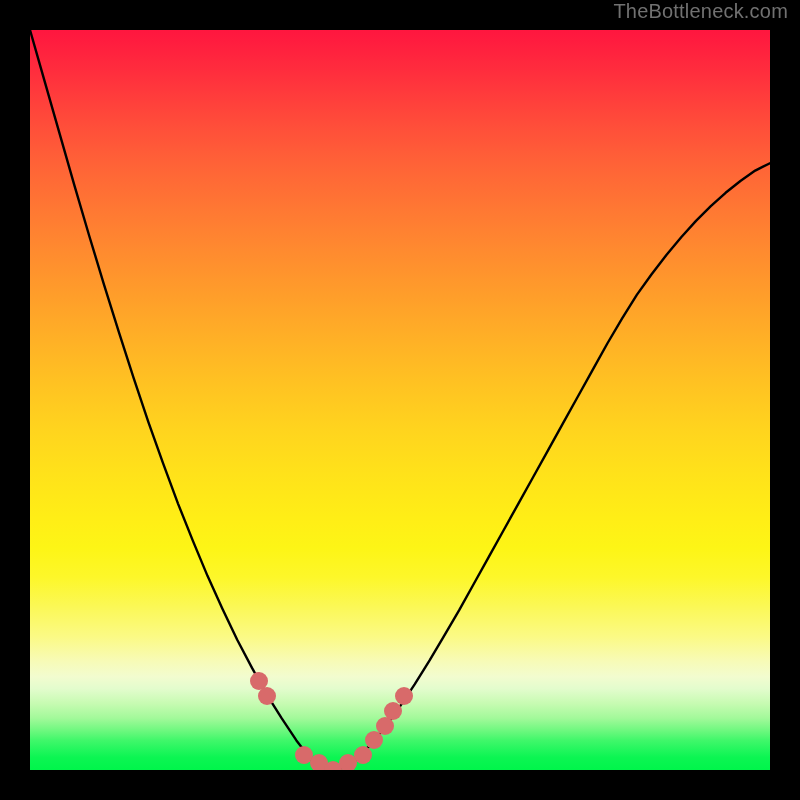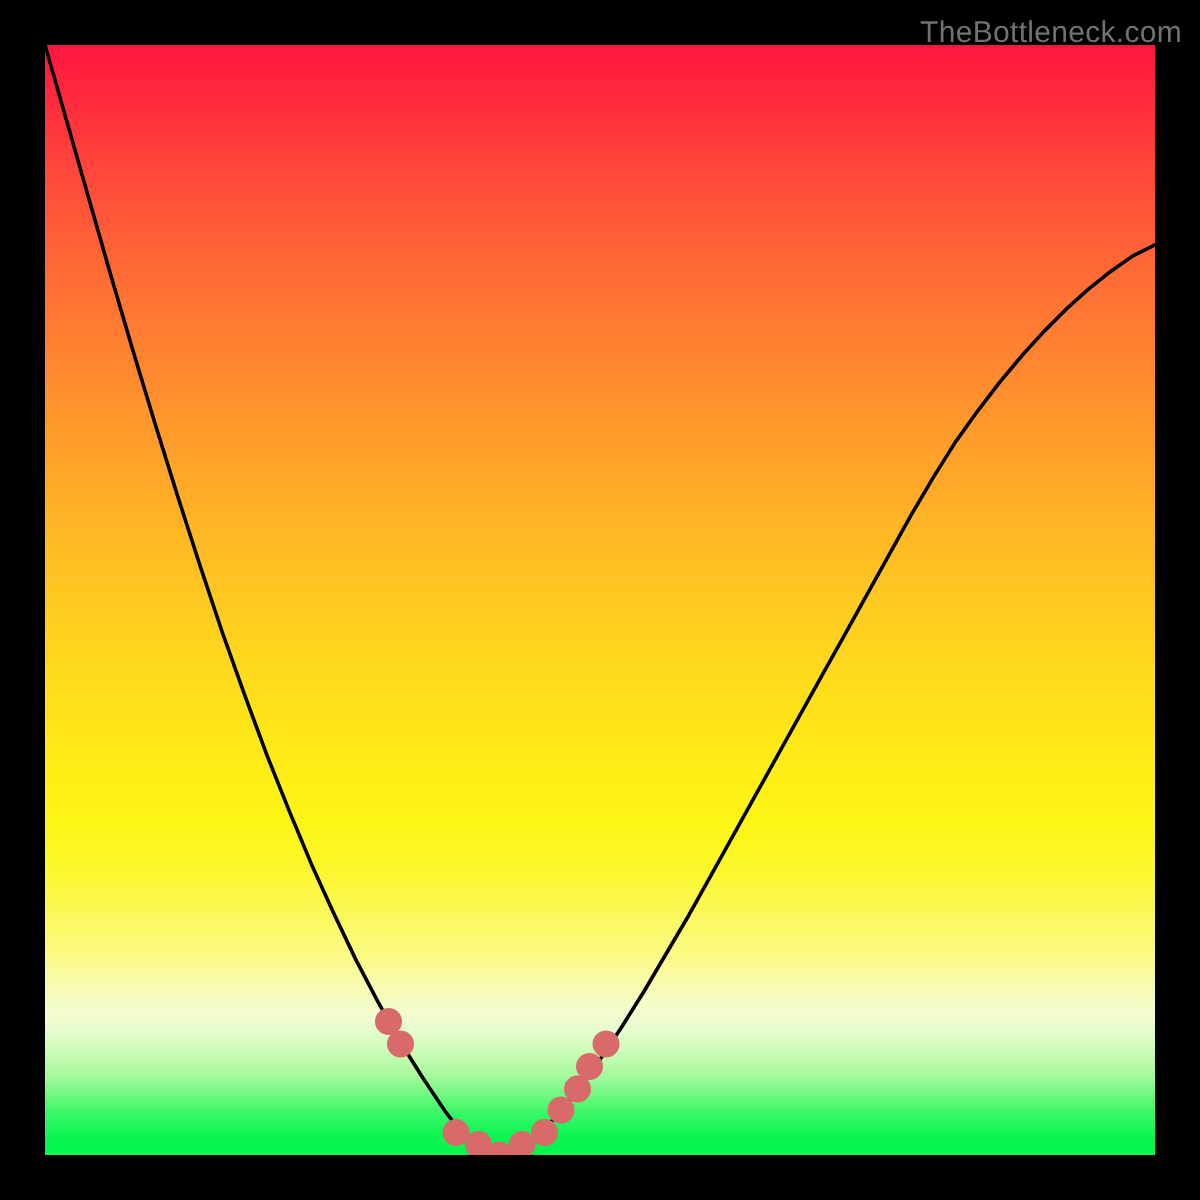--- a/index.html
+++ b/index.html
@@ -69,21 +69,21 @@
   .marker {
     position: absolute;
     width: 18px;
     height: 18px;
     border-radius: 50%;
     background: #d86a6a;
     transform: translate(-50%, -50%);
   }
   .watermark {
     position: absolute;
-    top: 11px;
+    top: 0;
     right: 12px;
     color: #717171;
     font-size: 20px;
     font-weight: 500;
     letter-spacing: 0.2px;
   }
 </style>
 </head>
 <body>
 

